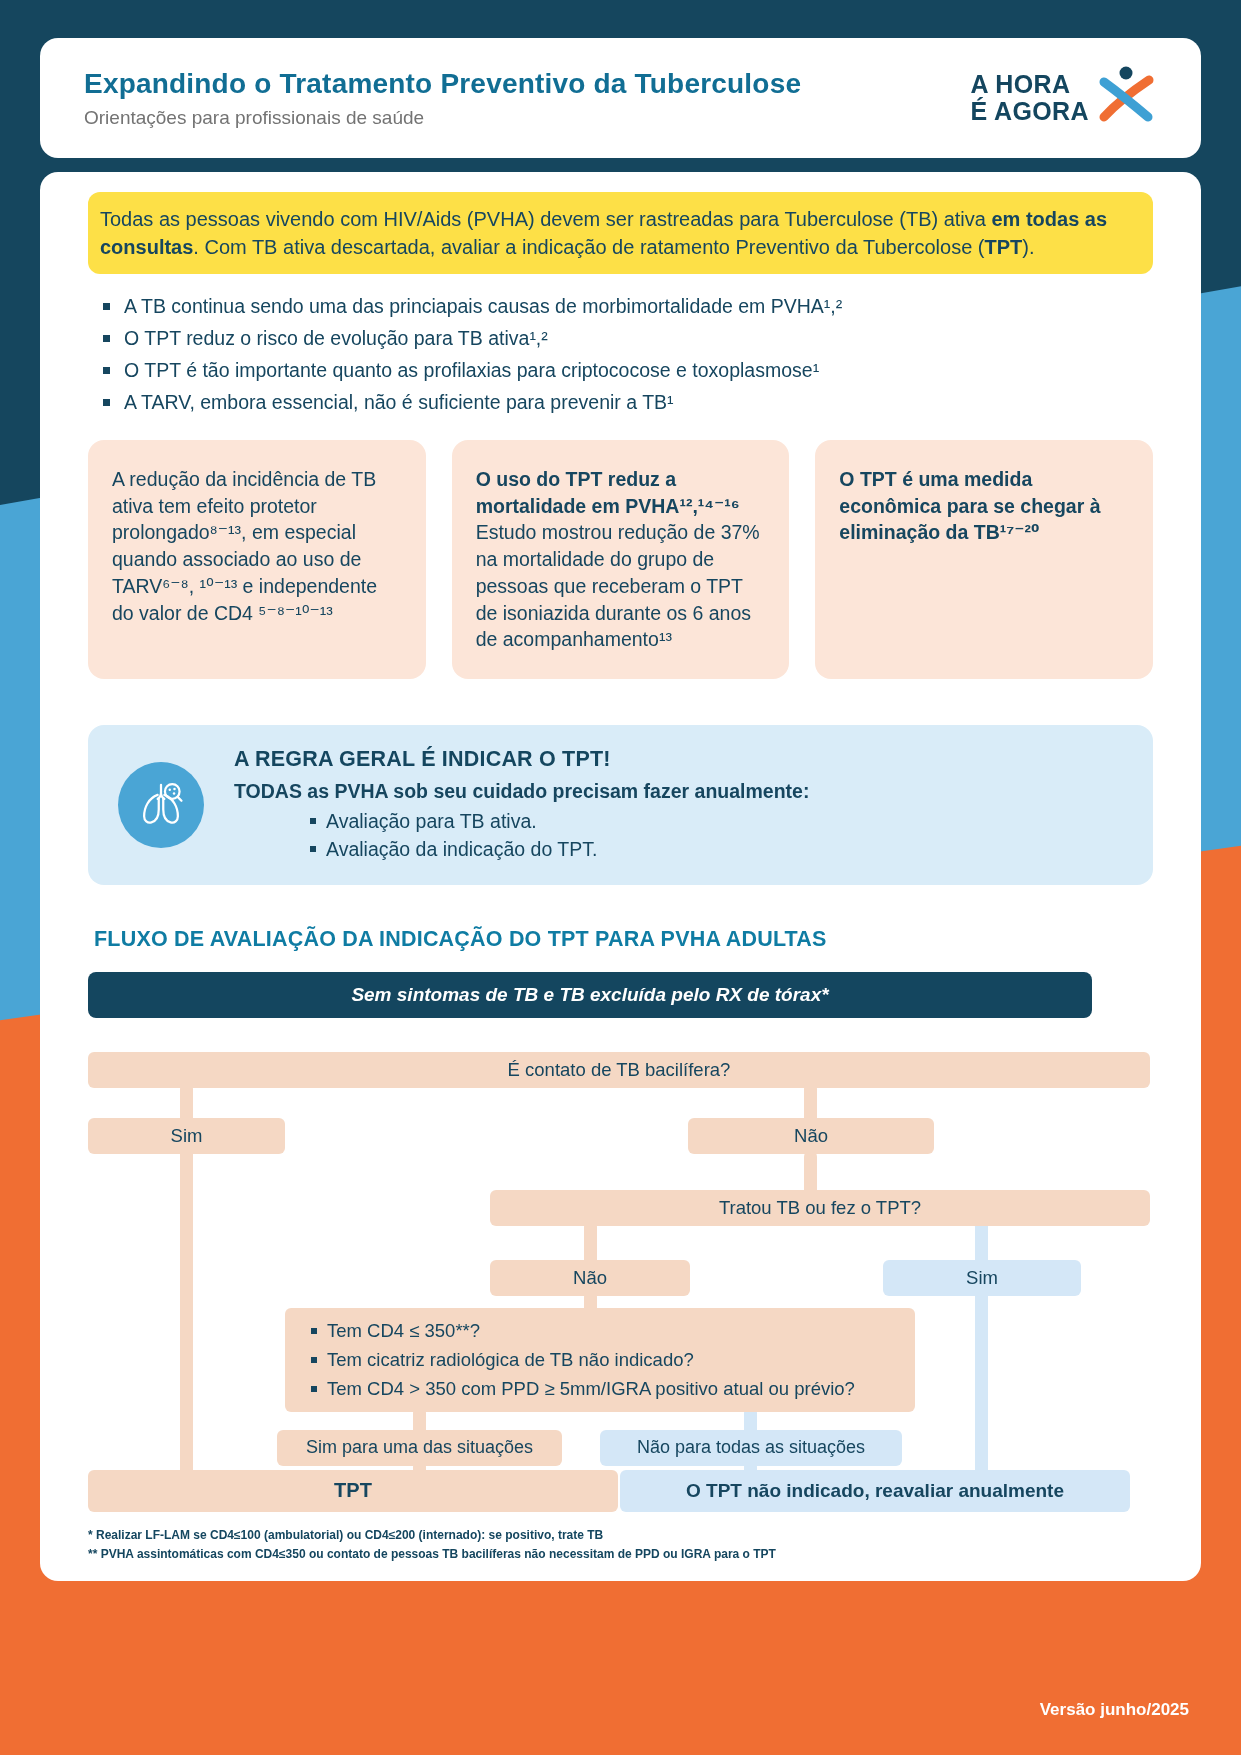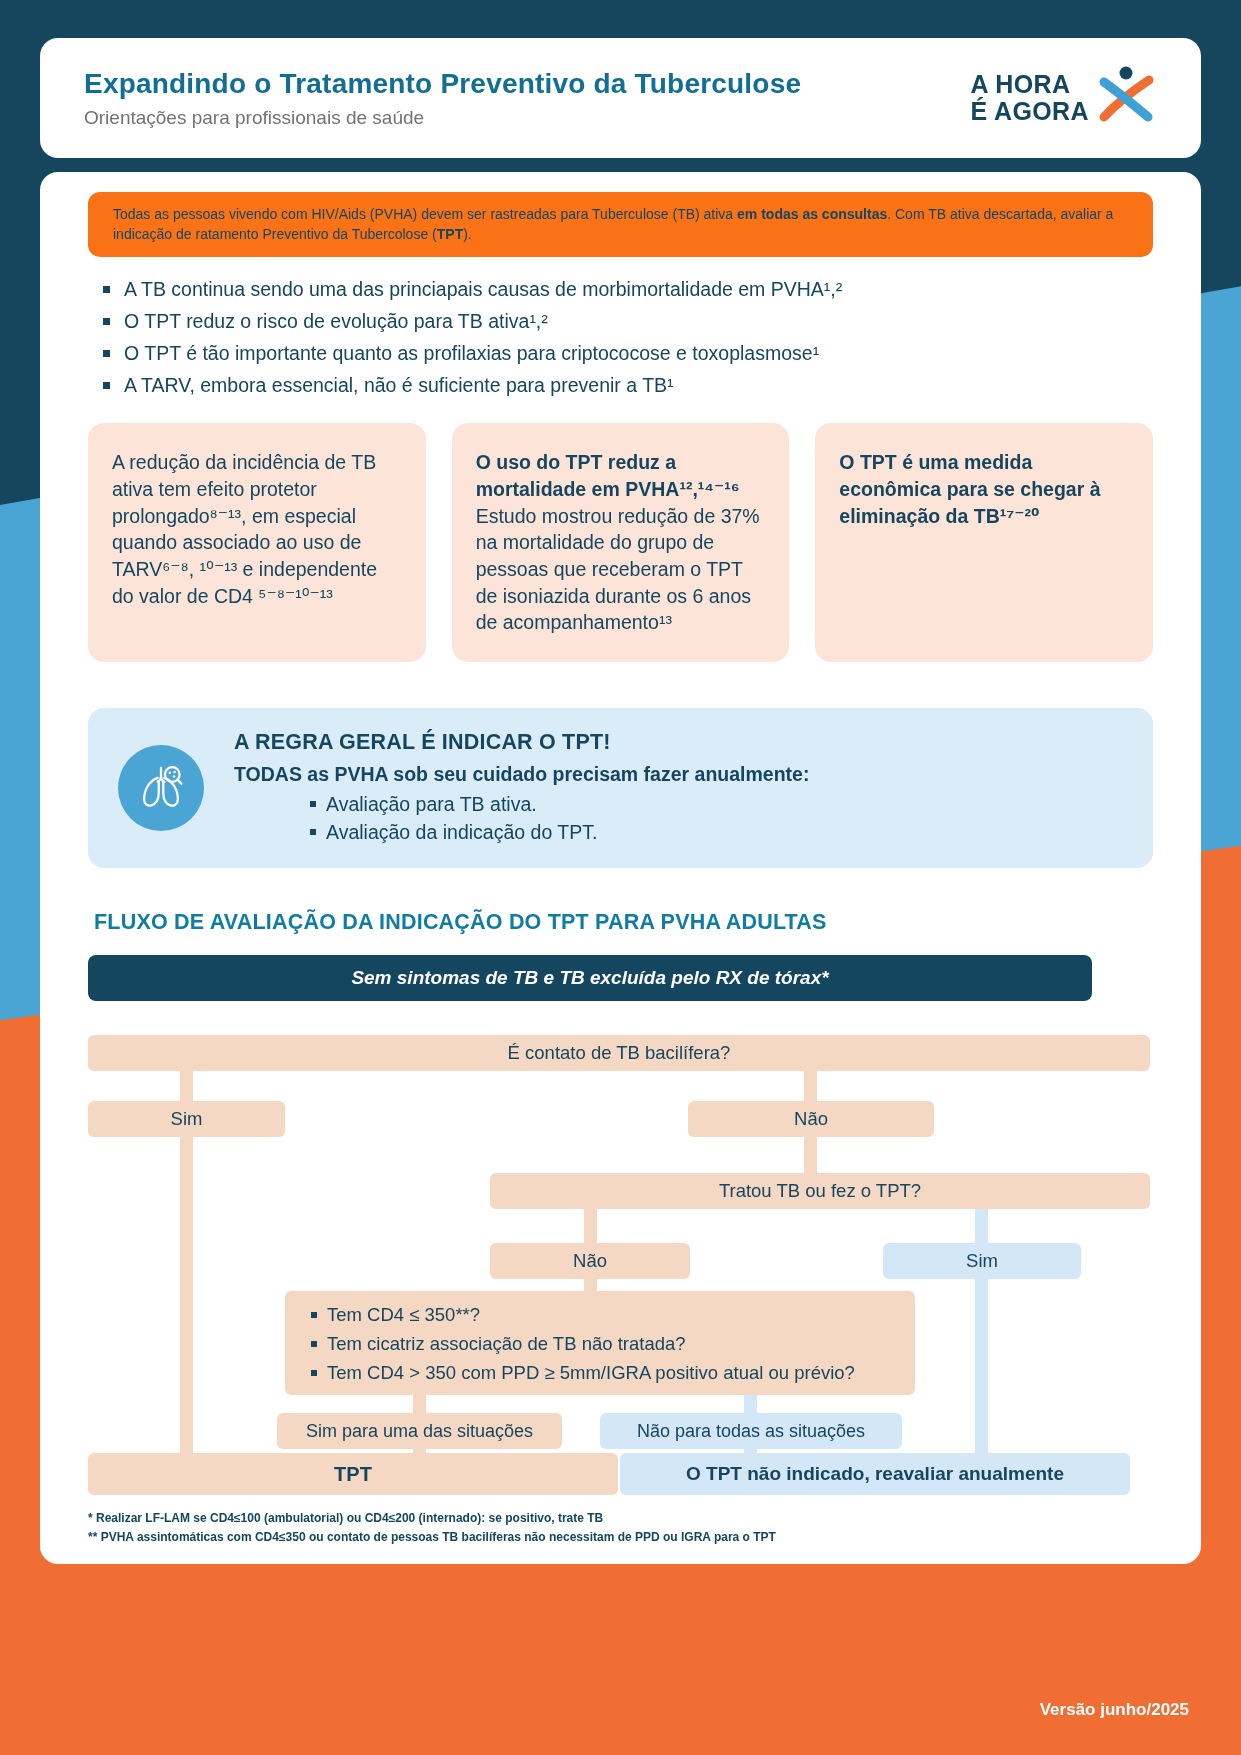--- a/index.html
+++ b/index.html
@@ -27,22 +27,22 @@
   .logo-text { color:#14465f; font-weight:bold; font-size:25px; line-height:1.08; letter-spacing:0.4px; text-align:left; }
   .logo-text span { display:block; }
 
   .main-card {
     position:absolute; z-index:2; left:40px; top:172px; width:1161px;
     background:#ffffff; border-radius:18px;
     padding:20px 48px 18px 48px;
   }
 
   .intro-box {
-    background:#f97316; border-radius:12px;
-    padding:13px 25px; font-size:14px; line-height:1.4;
+    background:#fde047; border-radius:12px;
+    padding:13px 12px; font-size:20px; line-height:1.4;
   }
   .b { font-weight:bold; }
 
   .key-points { list-style:none; margin:16px 0 0 10px; }
   .key-points li {
     position:relative; padding-left:26px; font-size:19.5px; line-height:32px;
   }
   .key-points li::before {
     content:""; position:absolute; left:5px; top:13px;
     width:7px; height:7px; background:#16465f;
@@ -222,21 +222,21 @@
     <div class="fb navy-bar fb-top">Sem sintomas de TB e TB excluída pelo RX de tórax*</div>
     <div class="fb peach fb-q1">É contato de TB bacilífera?</div>
     <div class="fb peach fb-sim1">Sim</div>
     <div class="fb peach fb-nao1">Não</div>
     <div class="fb peach fb-q2">Tratou TB ou fez o TPT?</div>
     <div class="fb peach fb-nao2">Não</div>
     <div class="fb blue fb-sim2">Sim</div>
     <div class="fb peach fb-criteria">
       <ul>
         <li>Tem CD4 ≤ 350**?</li>
-        <li>Tem cicatriz associação de TB não tratada?</li>
+        <li>Tem cicatriz radiológica de TB não indicado?</li>
         <li>Tem CD4 &gt; 350 com PPD ≥ 5mm/IGRA positivo atual ou prévio?</li>
       </ul>
     </div>
     <div class="fb peach fb-simout">Sim para uma das situações</div>
     <div class="fb blue fb-naoout">Não para todas as situações</div>
     <div class="fb peach fb-tpt">TPT</div>
     <div class="fb blue fb-notpt">O TPT não indicado, reavaliar anualmente</div>
   </div>
 
   <div class="footnotes">

